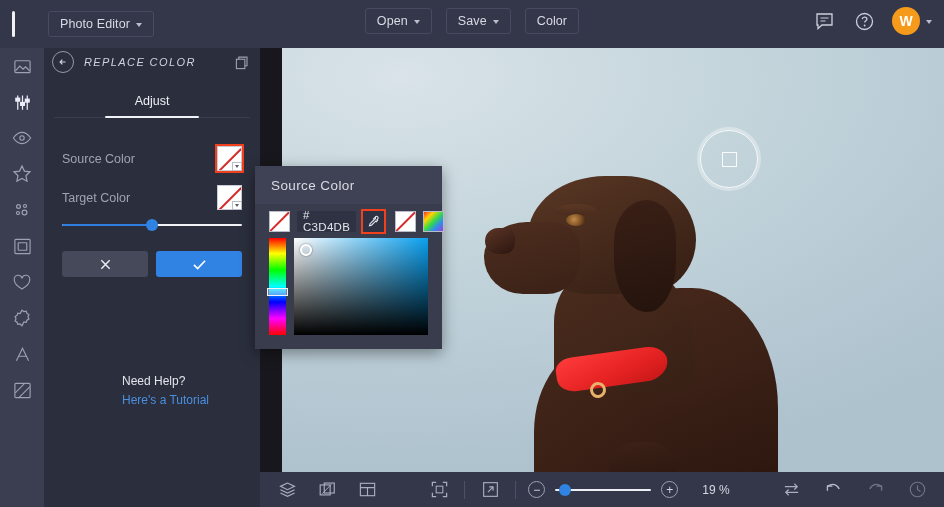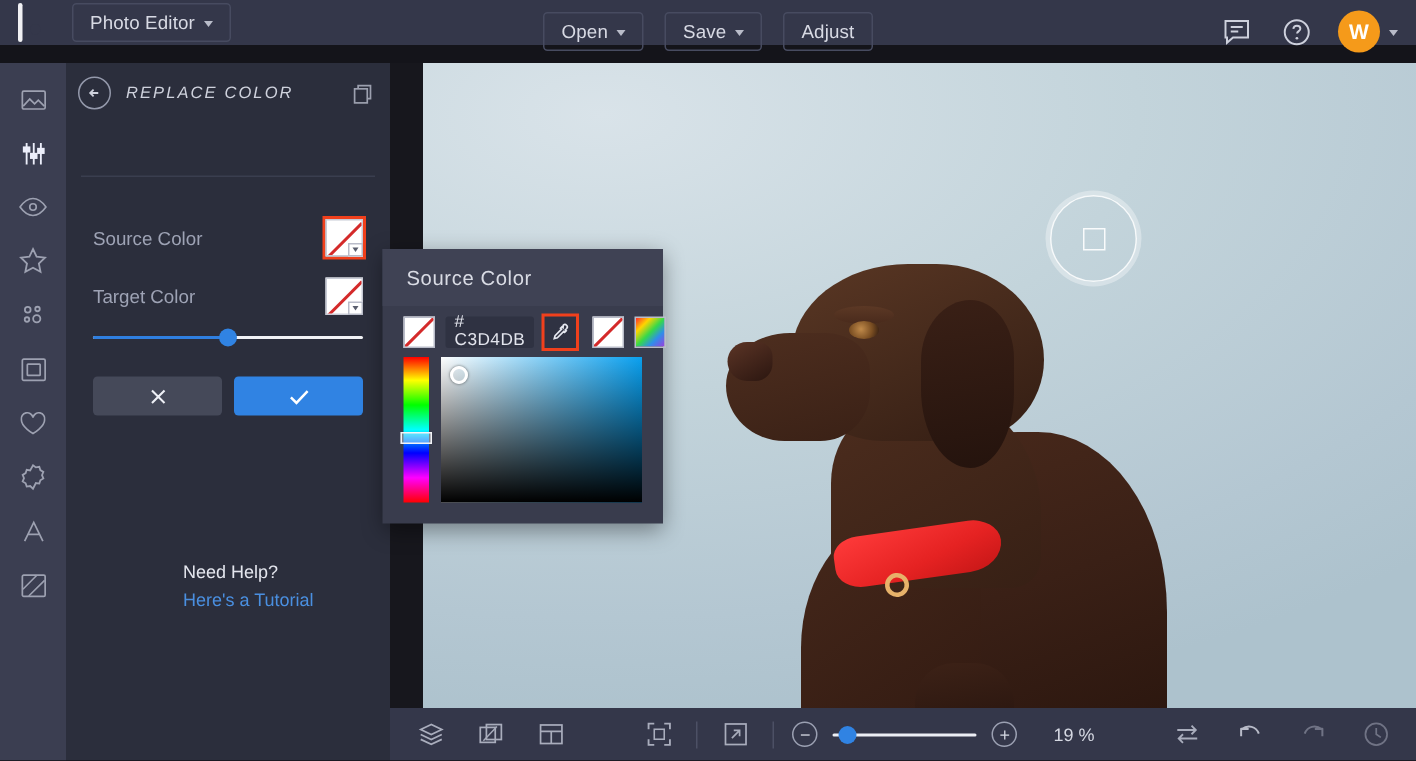--- a/index.html
+++ b/index.html
@@ -8,21 +8,21 @@
     width: 944px; height: 507px;
     overflow: hidden;
     background: #14141a;
     font-family: "Liberation Sans", sans-serif;
     -webkit-font-smoothing: antialiased;
   }
   .app { position: relative; width: 944px; height: 507px; }
 
   
   .topbar {
-    position: absolute; left: 0; top: 0; width: 944px; height: 30px;
+    position: absolute; left: 0; top: 0; width: 944px; height: 48px;
     background: #34374a;
     display: flex; align-items: center;
     z-index: 40;
   }
   .brand-logo { width: 44px; display: flex; align-items: center; justify-content: center; }
   .logo-mark { position: relative; width: 24px; height: 26px; }
   .logo-stem {
     position: absolute; left: 2px; top: 0; width: 3px; height: 26px;
     background: #f1f1f4; border-radius: 2px;
   }
@@ -373,21 +373,21 @@
     <div class="center-group">
       <div class="tb-btn">
         <span>Open</span>
         <span class="caret"></span>
       </div>
       <div class="tb-btn">
         <span>Save</span>
         <span class="caret"></span>
       </div>
       <div class="tb-btn">
-        <span>Adjust</span>
+        <span>Color</span>
       </div>
     </div>
 
     <div class="right-group">
       <div class="ico-btn">
         <svg width="19" height="18" viewBox="0 0 19 18" fill="none" stroke="#cdd0dc" stroke-width="1.3">
           <path d="M2 2h15v11H7l-4 3.5V13H2z"></path>
           <path d="M5.5 6h8M5.5 9h5" stroke-width="1.2"></path>
         </svg>
       </div>
@@ -478,20 +478,21 @@
       <div class="panel-title">REPLACE COLOR</div>
       <div class="copy-icon">
         <svg width="15" height="15" viewBox="0 0 16 16" fill="none" stroke="#b9bdcc" stroke-width="1.2">
           <rect x="1.5" y="4.5" width="9" height="10"></rect>
           <path d="M4 4.5V2.2h8.8v9.3h-2.3"></path>
         </svg>
       </div>
     </div>
 
     <div class="tabs">
+      <div class="tab active">Adjust</div>
     </div>
 
     <div class="panel-body">
 
       <div class="row">
         <span class="row-label">Source Color</span>
         <div class="swatch-wrap selected">
           <div class="swatch"></div>
           <div class="swatch-caret">
               <i></i>

